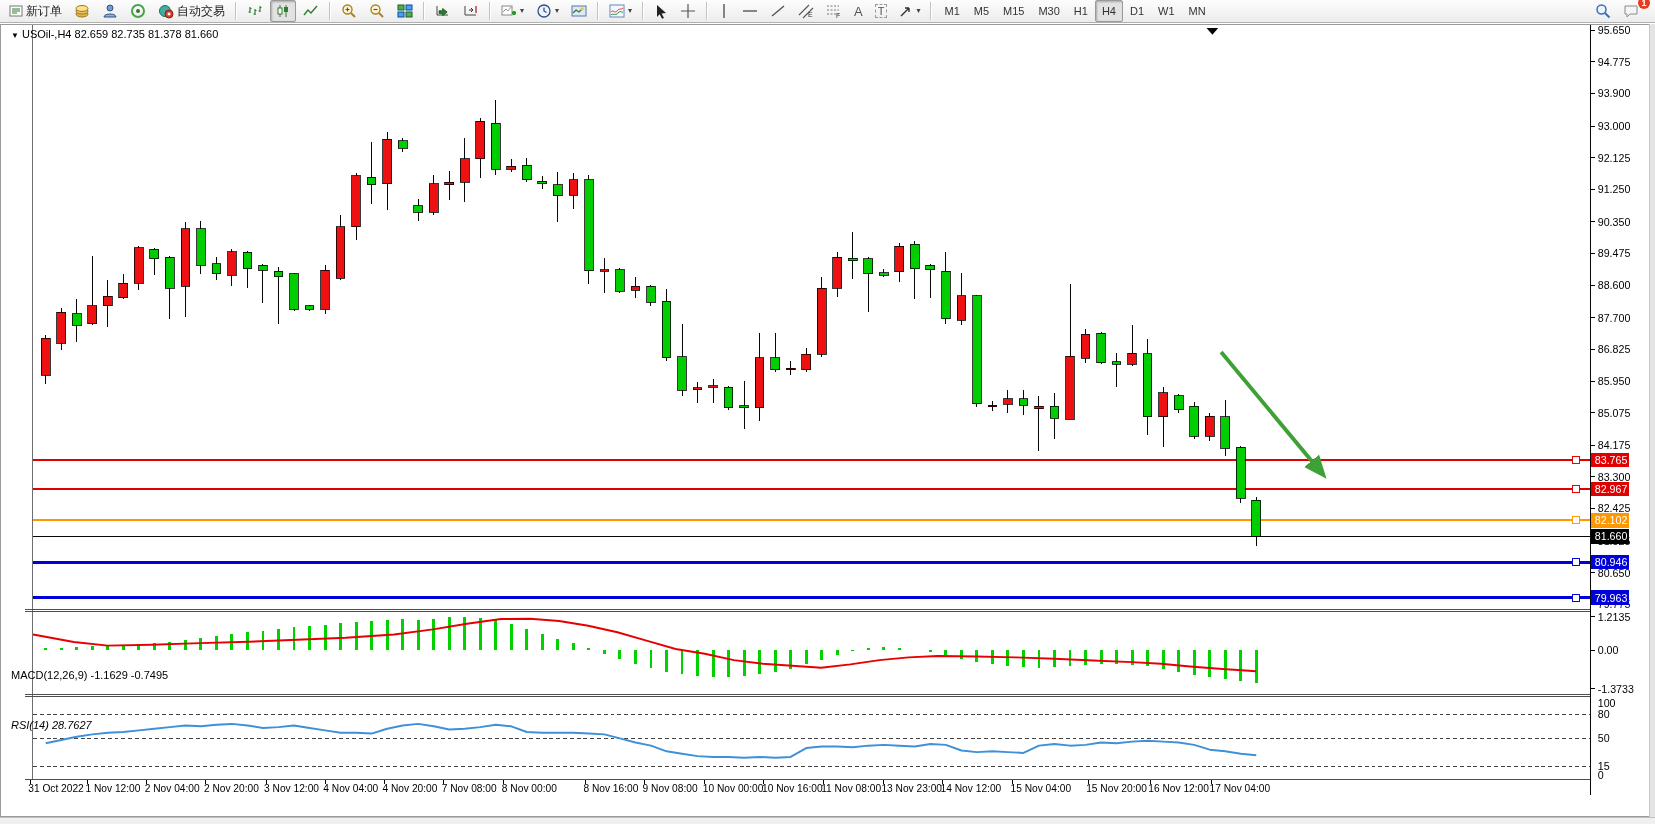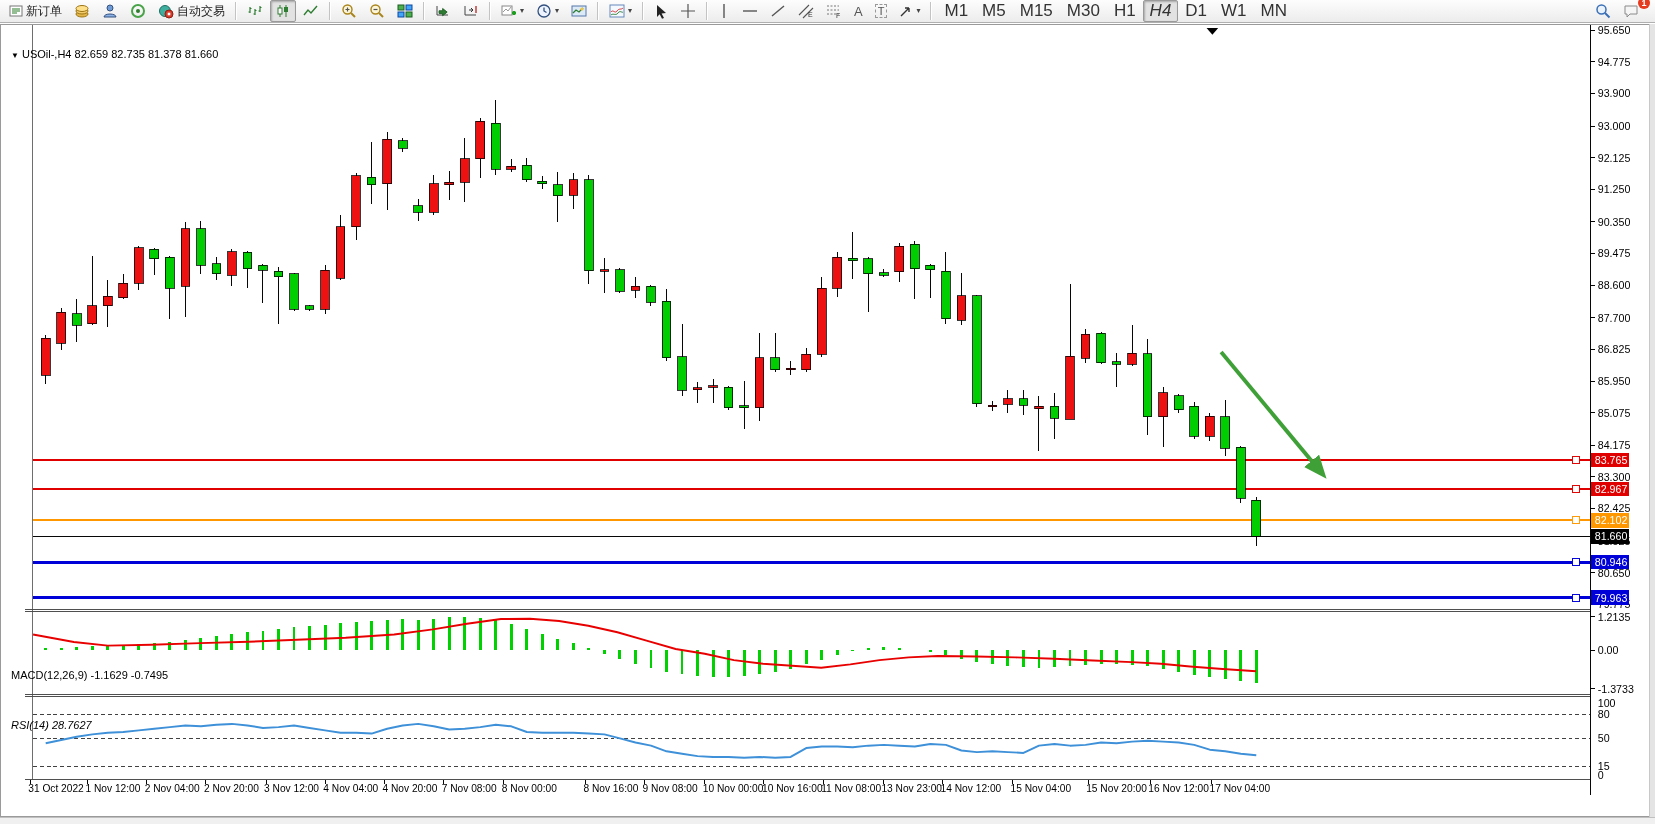--- a/index.html
+++ b/index.html
@@ -2,23 +2,23 @@
 <html><head>
 <meta charset="utf-8">
 <style>
   html,body{margin:0;padding:0;background:#e8e8e8;font-family:"Liberation Sans",sans-serif;}
   #stage{position:relative;width:1655px;height:824px;background:#fff;overflow:hidden;}
   
   #toolbar{position:absolute;left:0;top:0;width:1655px;height:23px;
     background:linear-gradient(#fdfdfd,#ececec);border-bottom:1px solid #b0b0b0;
     display:flex;align-items:center;padding:0 4px;box-sizing:border-box;gap:2px;font-size:12px;color:#222;}
   .tbtn{height:20px;display:inline-flex;align-items:center;gap:3px;padding:0 4px;border:1px solid transparent;border-radius:2px;}
-  .tbtn.active{background:#e2e2e2;border:1px solid #9a9a9a;box-shadow:inset 1px 1px 2px rgba(0,0,0,.25);font-style:italic;}
+  .tbtn.active{background:#e2e2e2;border:1px solid #9a9a9a;box-shadow:inset 1px 1px 2px rgba(0,0,0,.25);}
   .tsep{width:1px;height:18px;background:#c3c3c3;border-right:1px solid #fff;margin:0 3px;}
-  .tf{font-size:17px;color:#333;padding:0 6px;}
+  .tf{font-size:11px;color:#333;padding:0 6px;}
   .caret{font-size:8px;color:#444;line-height:1;}
   .badge{position:absolute;top:-4px;right:-6px;background:#e63b1f;color:#fff;border-radius:8px;
     font-size:9px;min-width:12px;height:12px;line-height:12px;text-align:center;font-weight:bold;}
   .spacer{flex:1;}
   
   #chartwin{position:absolute;left:0;top:24px;width:1655px;height:793px;background:#fff;border:1px solid #9a9a9a;box-sizing:border-box;}
   #chart-svg{position:absolute;left:0;top:0;}
   .overlay{position:absolute;font-size:11px;color:#000;white-space:nowrap;}
   #rightstrip{position:absolute;right:0;top:24px;width:5px;height:793px;background:#e4e4e4;border-left:1px solid #c8c8c8;}
   #statusbar{position:absolute;left:0;top:817px;width:1655px;height:7px;background:#f0f0f0;border-top:1px solid #c0c0c0;}
@@ -605,21 +605,21 @@
           <line x1="1017" y1="802" x2="1017" y2="806" stroke="#000" shape-rendering="crispEdges"></line>
           <text x="1015" y="814" font-size="10.5" fill="#000">15 Nov 04:00</text>
           <line x1="1095" y1="802" x2="1095" y2="806" stroke="#000" shape-rendering="crispEdges"></line>
           <text x="1093" y="814" font-size="10.5" fill="#000">15 Nov 20:00</text>
           <line x1="1159" y1="802" x2="1159" y2="806" stroke="#000" shape-rendering="crispEdges"></line>
           <text x="1157" y="814" font-size="10.5" fill="#000">16 Nov 12:00</text>
           <line x1="1222" y1="802" x2="1222" y2="806" stroke="#000" shape-rendering="crispEdges"></line>
           <text x="1220" y="814" font-size="10.5" fill="#000">17 Nov 04:00</text>
         </g>
       </svg>
-    <div class="overlay" style="left:10px;top:3px;margin-top:20px;">
+    <div class="overlay" style="left:10px;top:3px;">
       <span style="font-size:8px;">▼</span>
       <span>USOil-,H4  82.659 82.735 81.378 81.660</span>
     </div>
     <div class="overlay" style="left:10px;top:607px;margin-top:37px;">MACD(12,26,9) -1.1629 -0.7495</div>
     <div class="overlay" style="left:10px;top:694px;font-style:italic;">RSI(14) 28.7627</div>
   </div>
 
   <div id="rightstrip"></div>
   <div id="statusbar"></div>
 </div>

